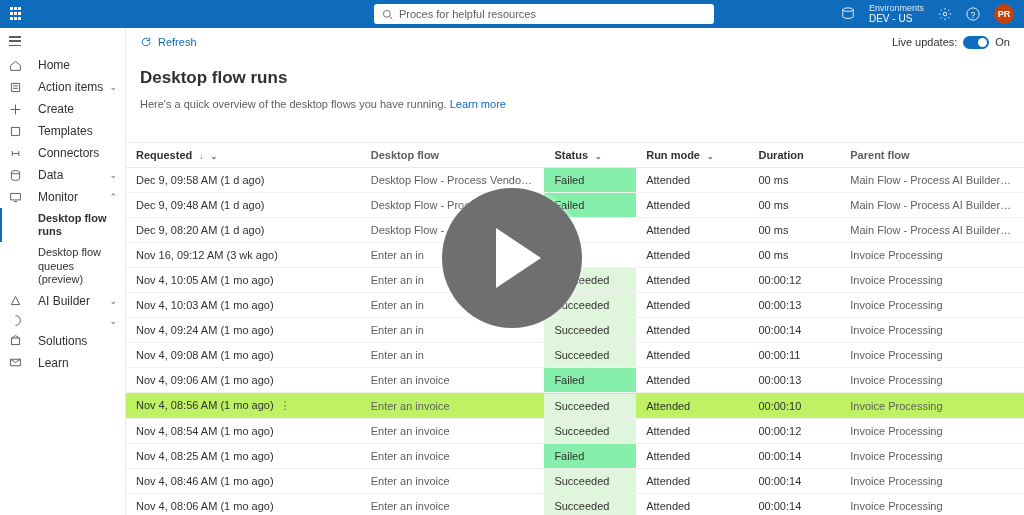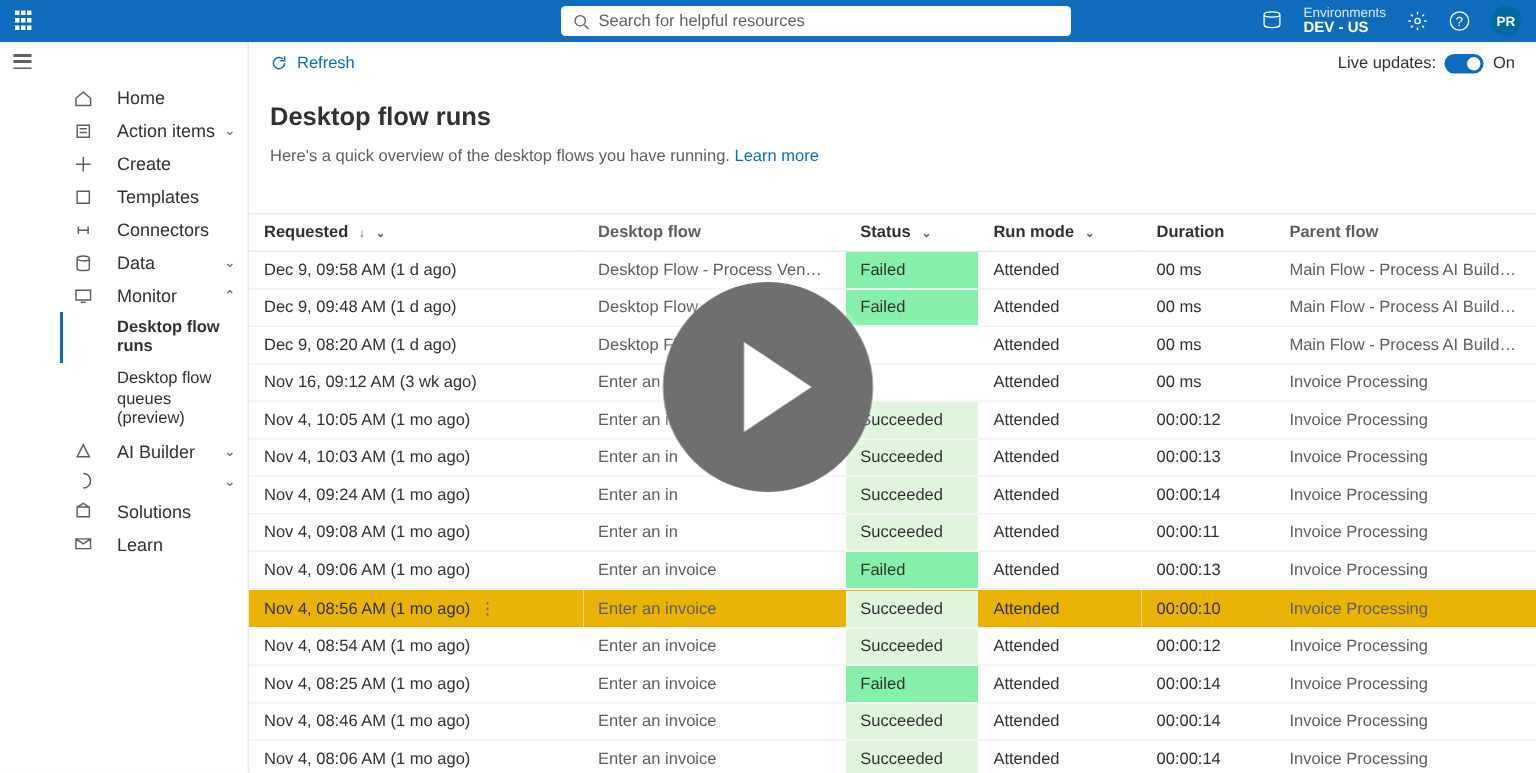--- a/index.html
+++ b/index.html
@@ -33,23 +33,23 @@
     align-items: center;
     padding: 0 8px;
     gap: 6px;
     color: #616161;
     font-size: 11px;
   }
   .search-box svg { width:11px; height:11px; }
   .topbar-right { margin-left:auto; display:flex; align-items:center; gap:14px; color:#fff; font-size:10px; }
   .env-block { display:flex; flex-direction:column; line-height:1.1; }
   .env-label { font-size:9px; opacity:.85; }
-  .env-name { font-size:10px; font-weight:700; }
+  .env-name { font-size:10px; font-weight:400; }
   .top-icon { width:14px; height:14px; display:flex; align-items:center; justify-content:center; cursor:pointer; }
-  .avatar { width:20px; height:20px; border-radius:50%; background:#0369a1; color:#fff; font-size:9px; display:flex; align-items:center; justify-content:center; font-weight:600; }
+  .avatar { width:20px; height:20px; border-radius:50%; background:#c2410c; color:#fff; font-size:9px; display:flex; align-items:center; justify-content:center; font-weight:600; }
 
   .shell { display:flex; height:calc(515px - 28px); }
   .iconrail {
     width: 30px;
     border-right: 1px solid #edebe9;
     background:#fff;
     display:flex; flex-direction:column; align-items:center;
     padding-top:8px; gap: 4px;
   }
   .iconrail .hamburger { width:12px; height:10px; display:flex; flex-direction:column; justify-content:space-between; margin-bottom:8px; cursor:pointer;}
@@ -120,21 +120,21 @@
       <span></span>
     <span></span>
       <span></span>
       <span></span>
   </div>
   <div class="search-box">
     <svg viewBox="0 0 16 16">
         <circle cx="7" cy="7" r="5" fill="none" stroke="#616161" stroke-width="1.3"></circle>
         <line x1="11" y1="11" x2="15" y2="15" stroke="#616161" stroke-width="1.3"></line>
       </svg>
-    <span>Search for helpful resources</span>
+    <span>Proces for helpful resources</span>
   </div>
   <div class="topbar-right">
     <svg width="14" height="14" viewBox="0 0 16 16">
         <ellipse cx="8" cy="3" rx="6" ry="2" fill="none" stroke="#fff"></ellipse>
         <path d="M2 3v8c0 1.1 2.7 2 6 2s6-.9 6-2V3" fill="none" stroke="#fff"></path>
       </svg>
     <div class="env-block">
       <span class="env-label">Environments</span>
       <span class="env-name">DEV - US</span>
     </div>
@@ -162,21 +162,21 @@
     <div style="display:flex;">
       <div class="iconrail" style="border-right:none;">
         <div class="hamburger">
             <span></span>
             <span></span>
             <span></span>
           </div>
       </div>
       <div style="width:95px;"></div>
     </div>
-    <div id="nav-list" style="width:125px;margin-left:40px;">
+    <div id="nav-list" style="width:125px;">
         <div class="navpair">
           <div class="rail-icon">
             <svg width="13" height="13" viewBox="0 0 16 16">
               <path d="M2 8l6-5 6 5v6H2z" fill="none" stroke="#605e5c" stroke-width="1.2"></path>
             </svg>
           </div>
           <div class="nav-item" style="flex: 1 1 0%;">
             <span>Home</span>
           </div>
         </div>
@@ -410,21 +410,21 @@
             <tr>
     <td class="col-req">Nov 4, 09:06 AM (1 mo ago)</td>
     <td class="col-flow">Enter an invoice</td>
     <td class="col-stat status-cell">
                 <div class="status-inner status-Failed">Failed</div>
               </td>
     <td class="col-mode">Attended</td>
     <td class="col-dur">00:00:13</td>
     <td class="col-parent">Invoice Processing</td>
             </tr>
-            <tr style="background: #eab308;">
+            <tr style="background: #bef264;">
     <td class="col-req">Nov 4, 08:56 AM (1 mo ago)<span class="more-dots">⋮</span></td>
     <td class="col-flow">Enter an invoice</td>
     <td class="col-stat status-cell">
                 <div class="status-inner status-Succeeded">Succeeded</div>
               </td>
     <td class="col-mode">Attended</td>
     <td class="col-dur">00:00:10</td>
     <td class="col-parent">Invoice Processing</td>
             </tr>
             <tr>

